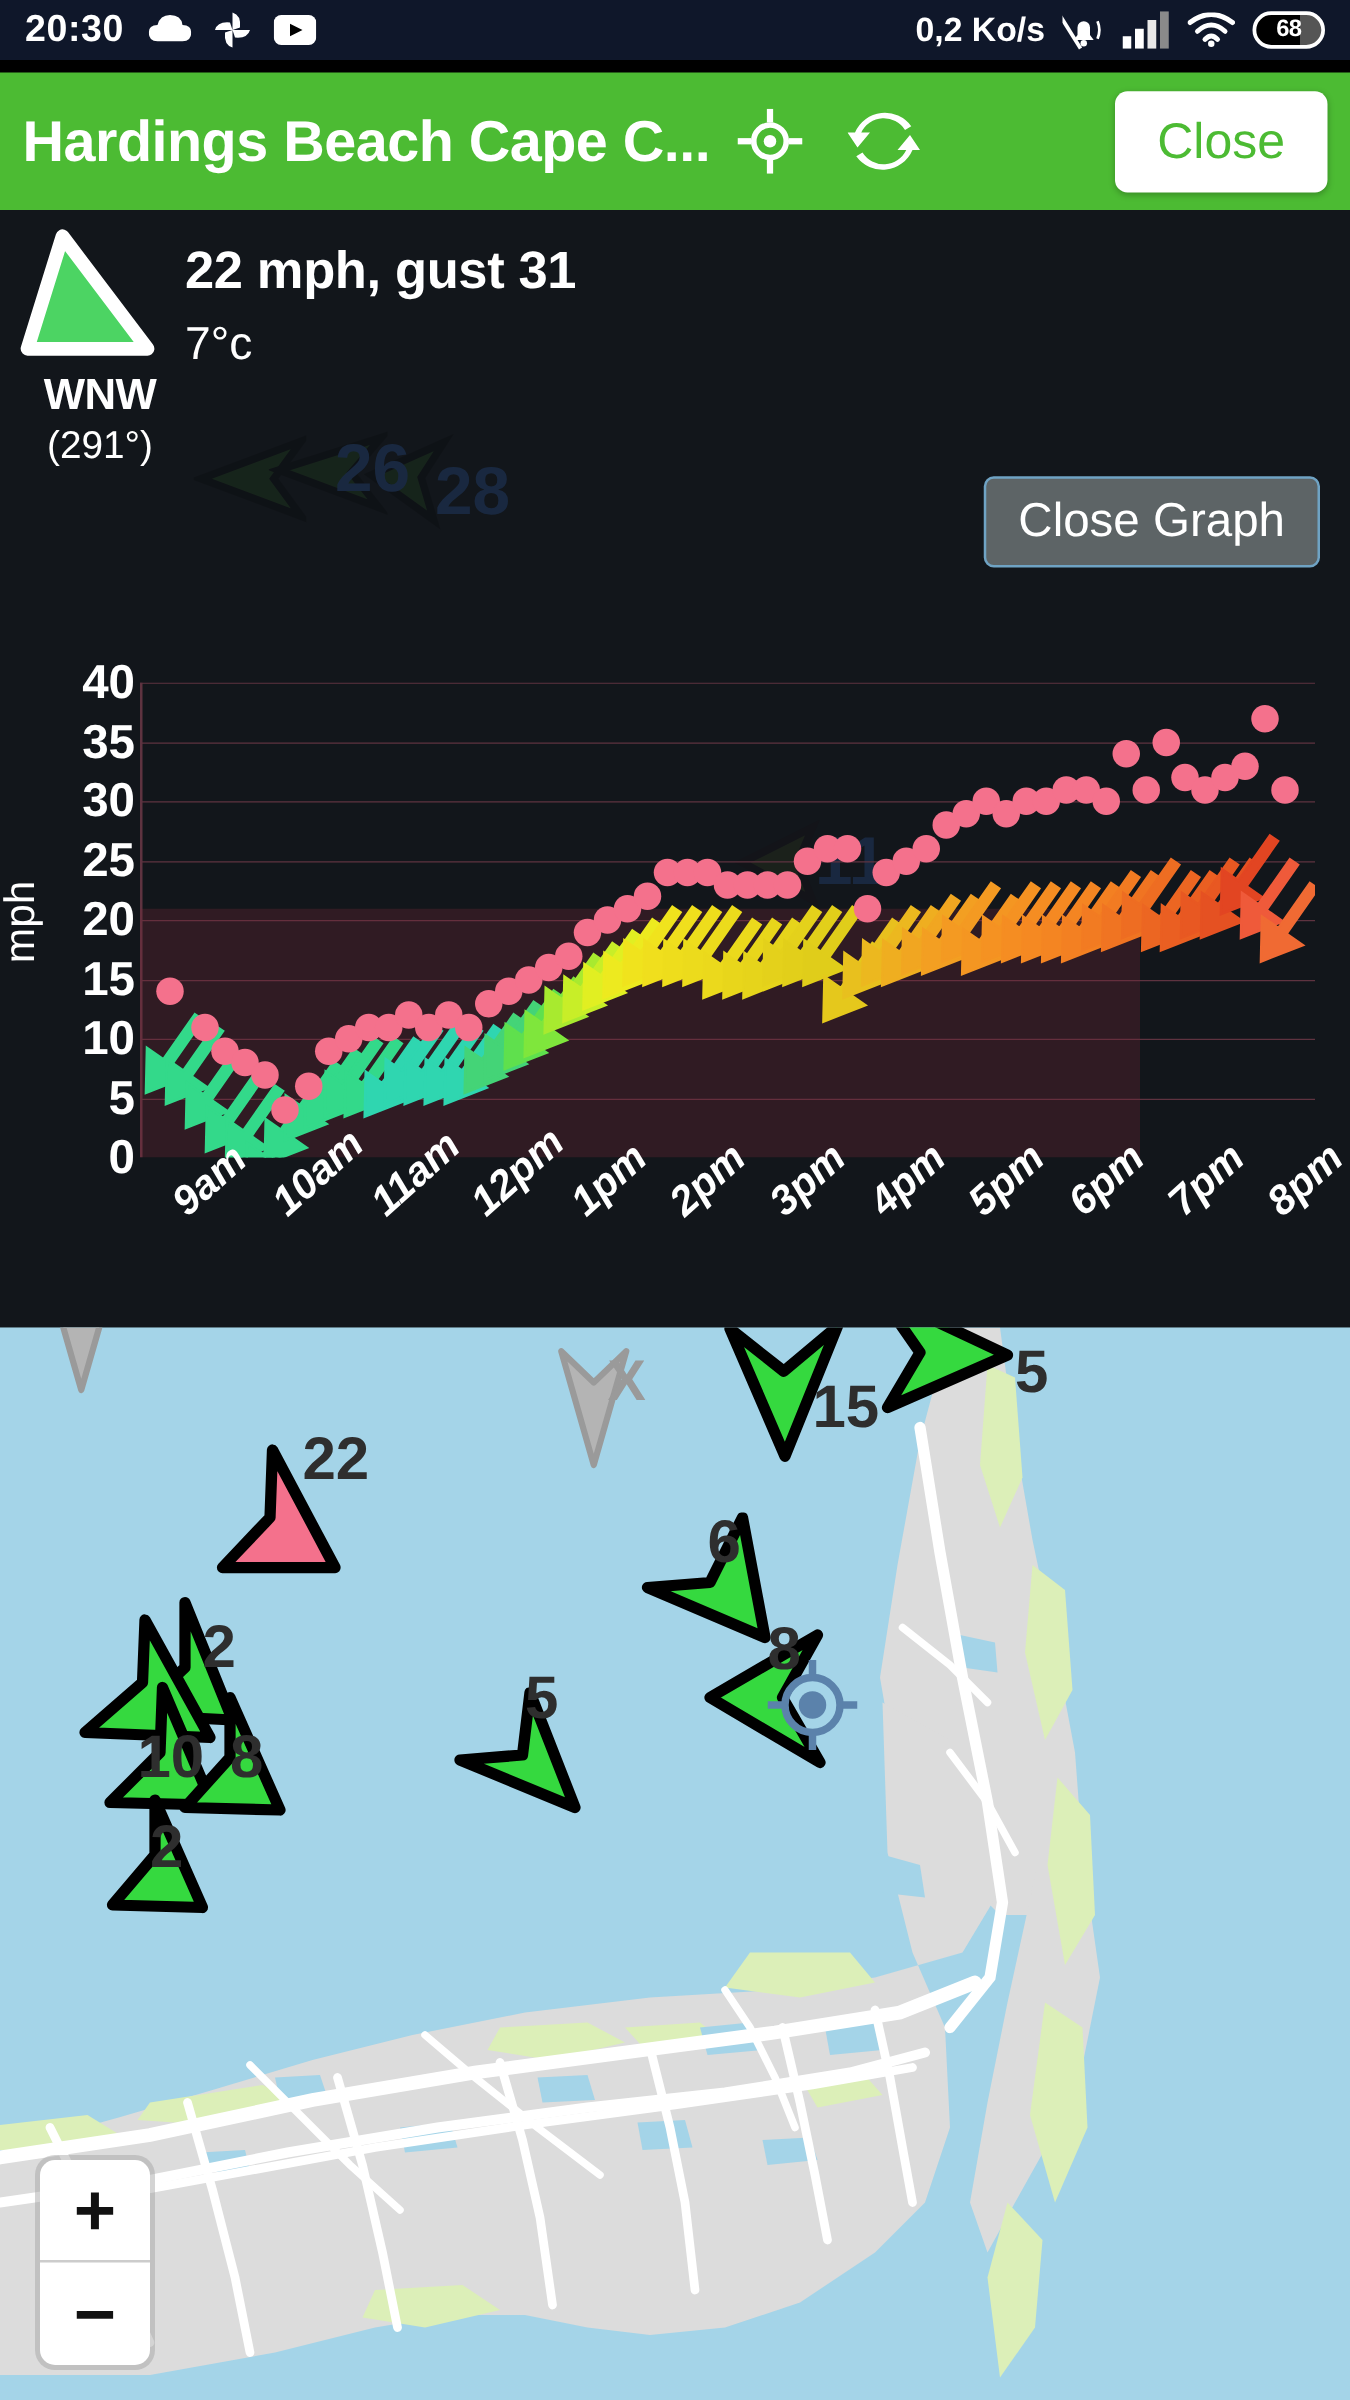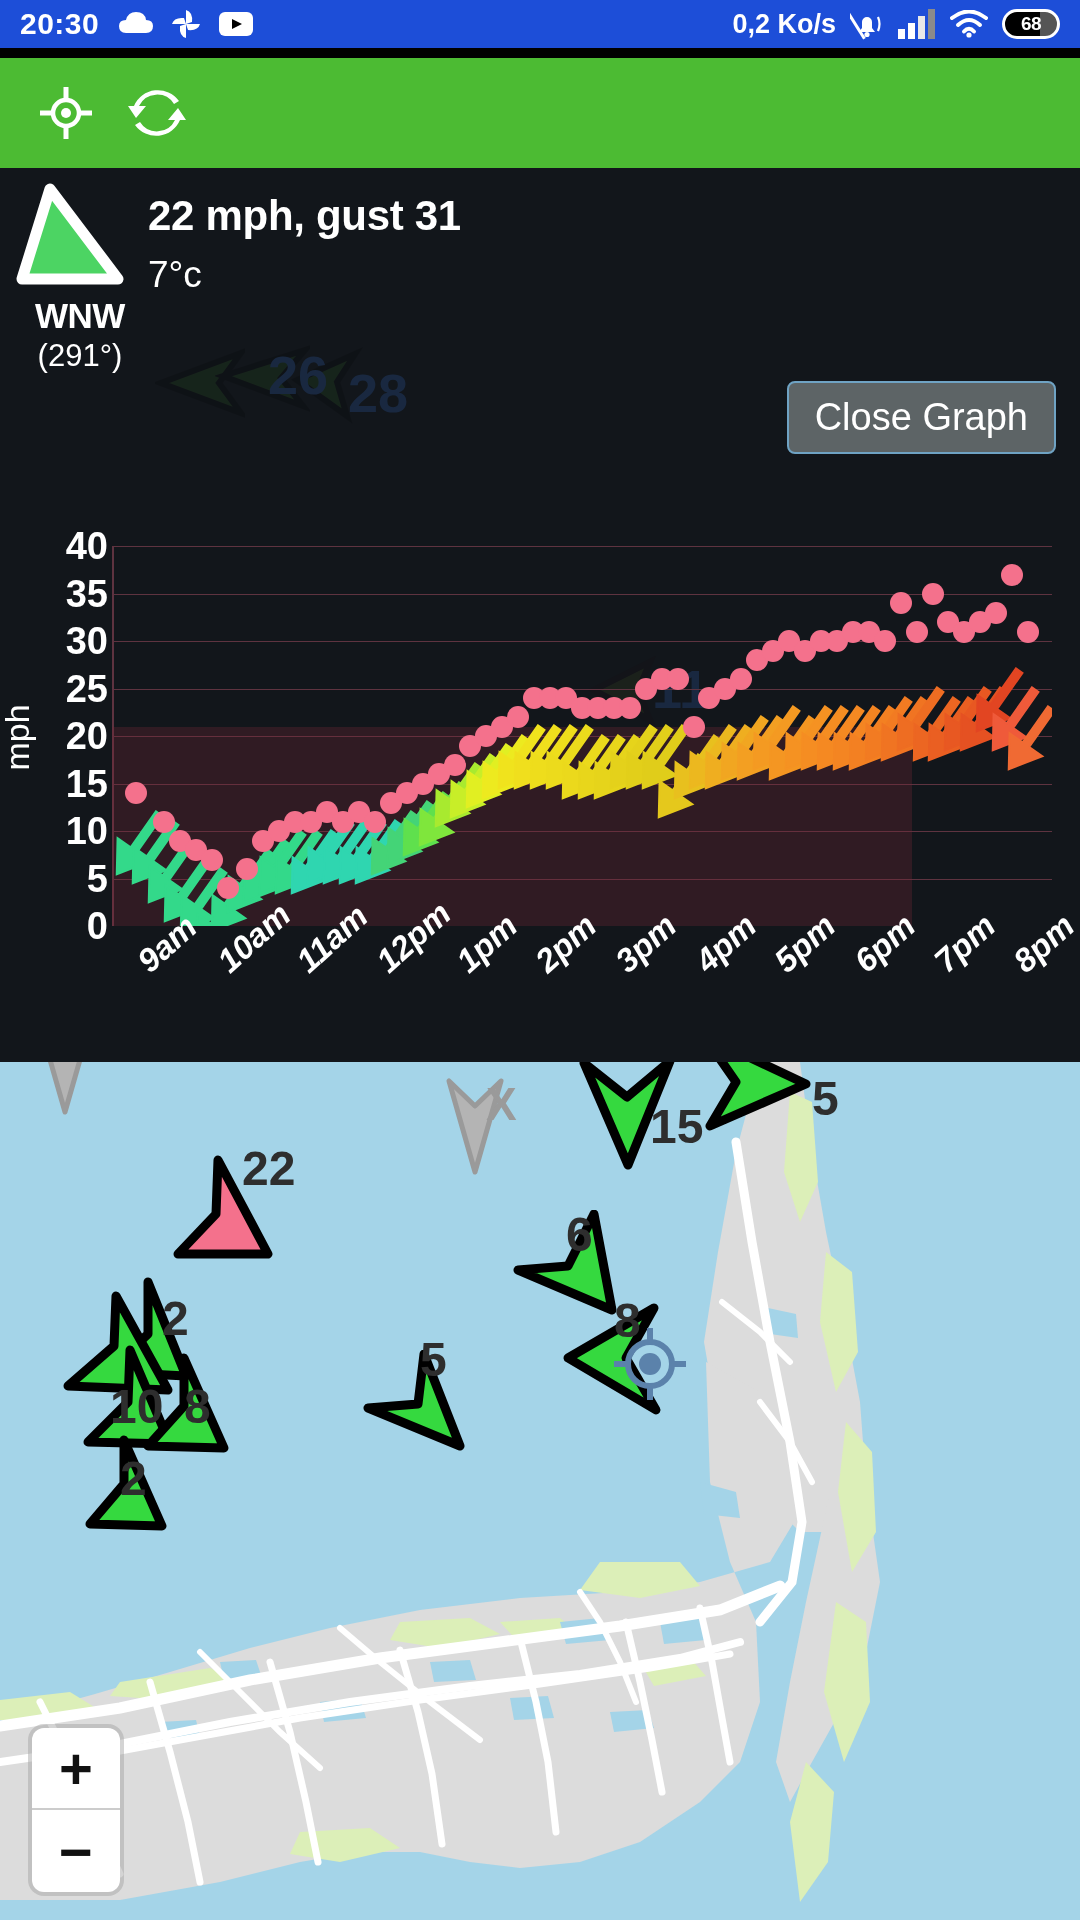--- a/index.html
+++ b/index.html
@@ -2,21 +2,21 @@
 <html><head>
 <meta charset="utf-8">
 <style>
   * { margin:0; padding:0; box-sizing:border-box; }
   html,body { width:1080px; height:1920px; background:#000; overflow:hidden; }
   body { font-family:"Liberation Sans", sans-serif; }
 
   
   .statusbar{
     position:absolute; left:0; top:0; width:1080px; height:48px;
-    background:#1d4ed8; display:flex; align-items:center; padding:16px 20px;
+    background:#0f172a; display:flex; align-items:center; padding:16px 20px;
   }
   .sb-time{ color:#fff; font-size:30px; font-weight:700; letter-spacing:0.5px; }
   .sb-left-icons{ display:flex; align-items:center; gap:18px; margin-left:20px; }
   .sb-spacer{ flex:1; }
   .sb-right{ display:flex; align-items:center; gap:14px; }
   .sb-rate{ color:#fff; font-size:27px; font-weight:700; }
   .ic{ display:block; }
 
   .batt{
     width:58px; height:30px; border:3px solid #fff; border-radius:15px;
@@ -178,34 +178,36 @@
       <path d="M14 21.5 Q19 16 24 21.5" stroke="#fff" stroke-width="4" fill="none" stroke-linecap="round"></path>
       <circle cx="19" cy="25" r="2.6" fill="#fff"></circle>
     </svg>
     <div class="batt">
       <span>68</span>
     </div>
   </div>
 </div>
 
 <div class="header">
+  <div class="header-title">Hardings Beach Cape C...</div>
   <div class="header-icons">
     <svg width="52" height="52" viewBox="0 0 52 52">
       <circle cx="26" cy="26" r="13" stroke="#fff" stroke-width="4.5" fill="none"></circle>
       <circle cx="26" cy="26" r="5" fill="#fff"></circle>
       <rect x="23.5" y="0" width="5" height="11" fill="#fff"></rect>
       <rect x="23.5" y="41" width="5" height="11" fill="#fff"></rect>
       <rect x="0" y="23.5" width="11" height="5" fill="#fff"></rect>
       <rect x="41" y="23.5" width="11" height="5" fill="#fff"></rect>
     </svg>
     <svg width="58" height="58" viewBox="0 0 58 58">
       <path d="M46 20 A20 20 0 0 0 11 22 L18 22 L8 34 L0 22 L6 22 A26 26 0 0 1 51 17 Z" fill="#fff"></path>
       <path d="M12 38 A20 20 0 0 0 47 36 L40 36 L50 24 L58 36 L52 36 A26 26 0 0 1 7 41 Z" fill="#fff"></path>
     </svg>
   </div>
+  <div class="btn-close">Close</div>
 </div>
 
 <div class="panel">
 
   <div class="panel-bleed">
     <svg class="bleed-arrow" style="left:155px;top:175px;" width="90" height="80" viewBox="0 0 90 80">
       <path d="M86 10 L6 40 L86 70 L64 40 Z" fill="#2e6b1f" stroke="#000" stroke-width="6"></path>
     </svg>
     <svg class="bleed-arrow" style="left:215px;top:170px;" width="95" height="80" viewBox="0 0 95 80">
       <path d="M90 12 L8 38 L88 68 L66 40 Z" fill="#2e6b1f" stroke="#000" stroke-width="6"></path>

